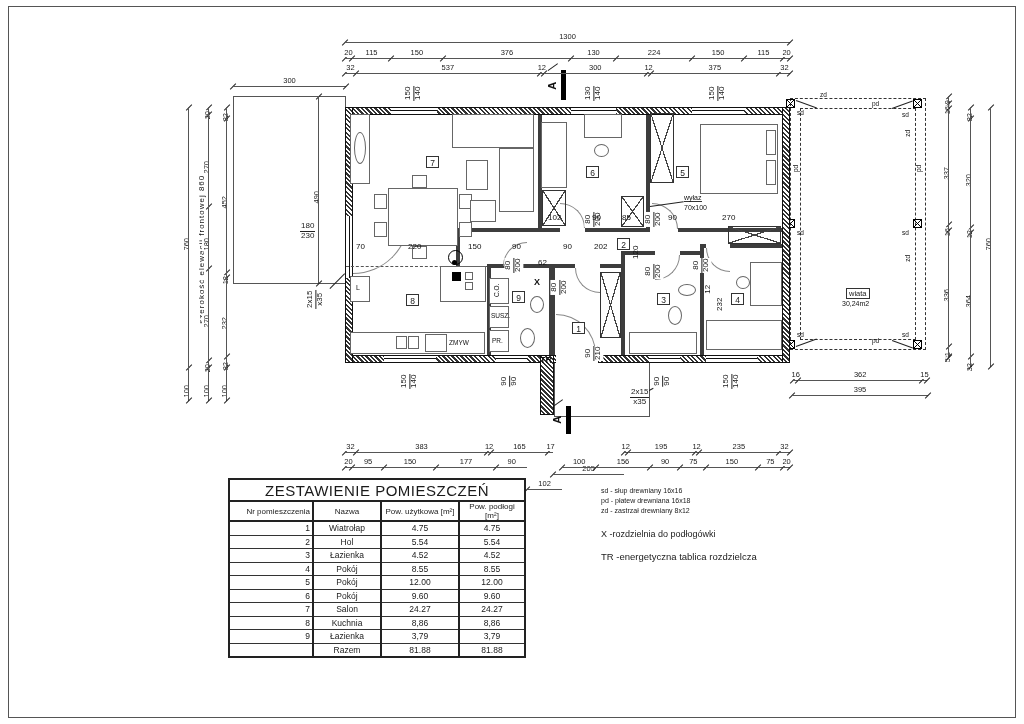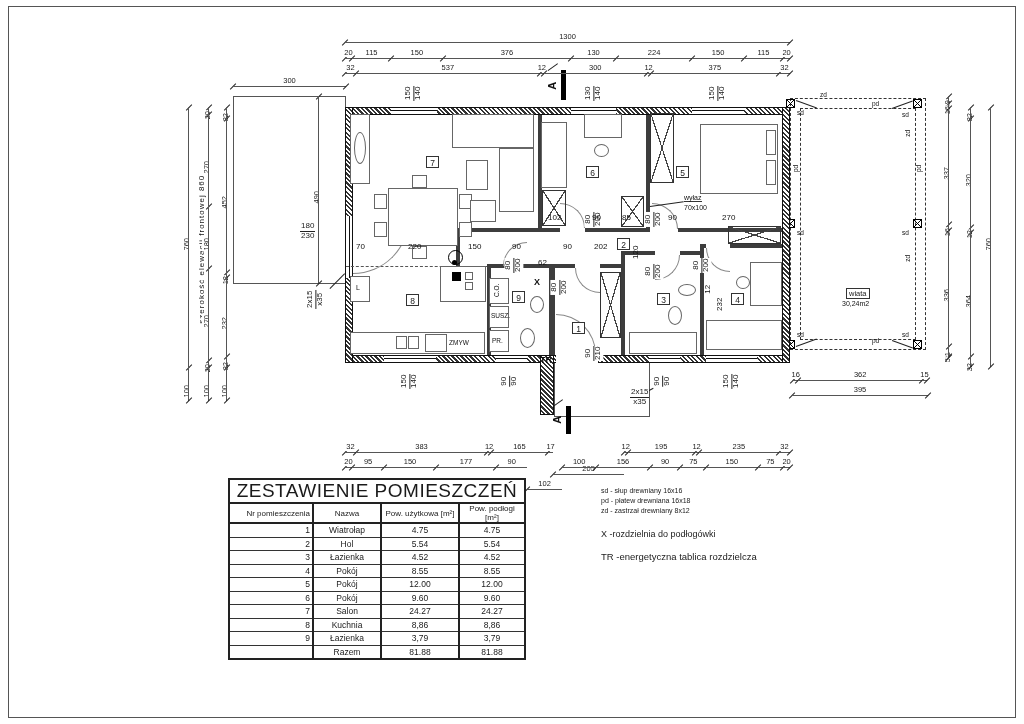--- a/index.html
+++ b/index.html
@@ -51,21 +51,21 @@
   .chain.v .seg::after{content:"";position:absolute;top:0;bottom:0;right:3px;width:1px;background:#555;}
   .chain.h .tick{position:absolute;bottom:3px;left:-4px;width:8px;height:1px;background:#222;transform:rotate(-45deg);}
   .chain.h .tick.end{left:auto;right:-4px;}
   .chain.v .tick{position:absolute;right:-1px;top:0;width:8px;height:1px;background:#222;transform:rotate(-45deg);}
   .chain.v .tick.end{top:auto;bottom:0;}
   .chain.h .dlbl{position:absolute;left:50%;bottom:5px;transform:translateX(-50%);font-size:7.5px;background:#fff;padding:0 1px;white-space:nowrap;}
   .chain.v .dlbl{position:absolute;top:50%;right:5px;transform:translate(0,-50%) rotate(-90deg);transform-origin:right center;font-size:7.5px;background:#fff;padding:0 1px;white-space:nowrap;}
   
   #schedule{border-collapse:collapse;background:#fff;}
   #schedule td,#schedule th{border:1px solid #333;font-weight:normal;font-size:8.5px;padding:0 2px;text-align:center;height:12.5px;}
-  #schedule .title td{font-size:19px;height:20px;letter-spacing:.5px;}
+  #schedule .title td{font-size:15px;height:20px;letter-spacing:.5px;}
   #schedule,#schedule .title td{border:2px solid #222;}
   #schedule .head th{font-size:8px;height:15px;border-bottom:2px solid #222;}
   #schedule th.c1,#schedule td.c1{width:78px;border-right:2px solid #222;text-align:right;}
   #schedule th.c2,#schedule td.c2{width:62px;border-right:2px solid #222;text-align:center;}
   #schedule th.c3,#schedule td.c3{width:72px;border-right:2px solid #222;}
   #schedule th.c4,#schedule td.c4{width:60px;}
   
   #legend .ln{font-size:7px;line-height:1.45;color:#222;}
   #legend .note1{font-size:9px;margin-top:13px;}
   #legend .note2{font-size:9.5px;margin-top:12px;}

